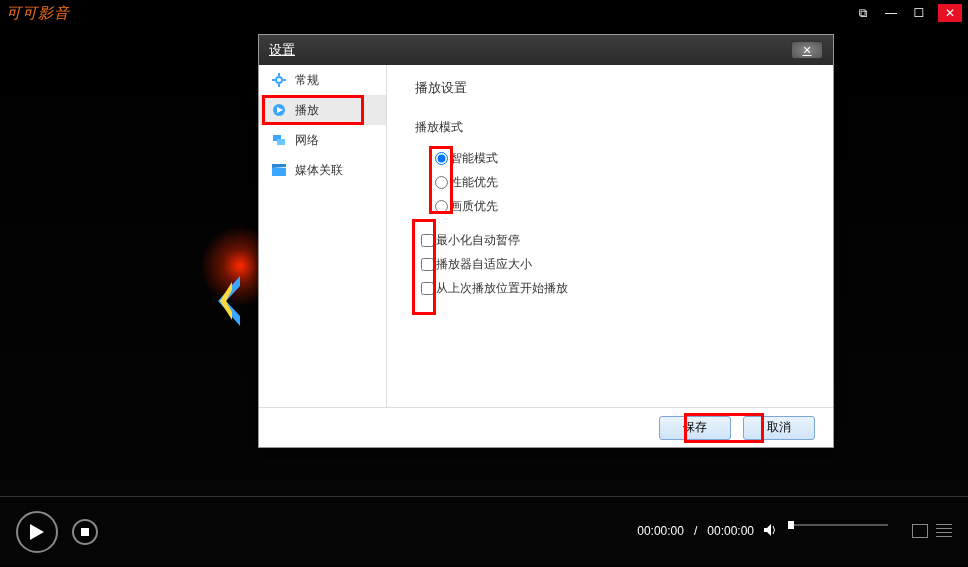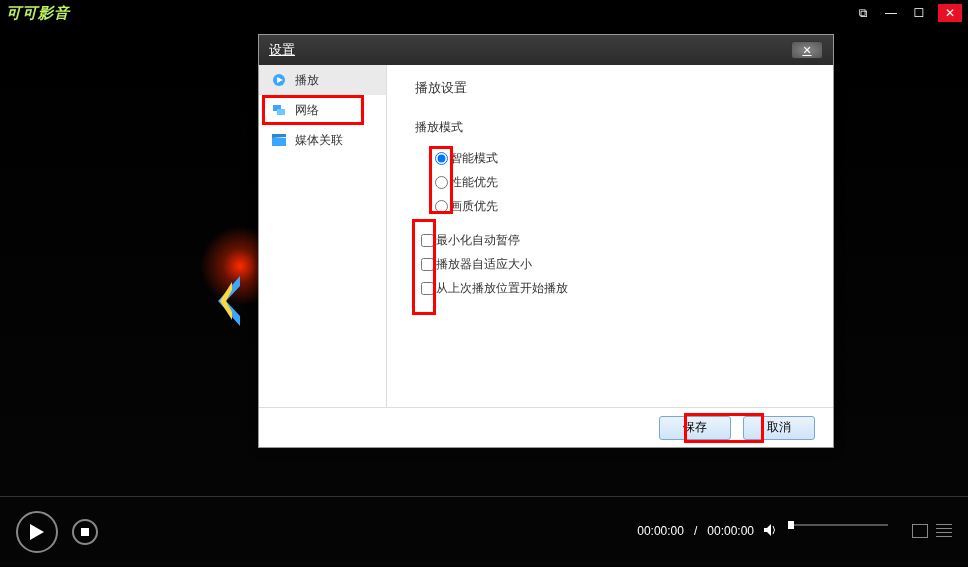--- a/index.html
+++ b/index.html
@@ -1,21 +1,21 @@
 <!DOCTYPE html>
 <html><head>
 <meta charset="utf-8">
 <style>
   * { box-sizing: border-box; margin: 0; padding: 0; font-family: "Microsoft YaHei", sans-serif; }
   body { background: #fff; width: 968px; height: 567px; overflow: hidden; }
   .app { position: relative; width: 968px; height: 567px; background: #000; }
 
   
   .titlebar { height: 26px; background: #000; display: flex; align-items: center; justify-content: space-between; padding: 0 6px; }
-  .title { color: #bef264; font-style: italic; font-weight: bold; font-size: 15px; letter-spacing: 1px; }
+  .title { color: #f97316; font-style: italic; font-weight: normal; font-size: 15px; letter-spacing: 1px; }
   .win-controls { display: flex; gap: 10px; align-items: center; }
   .win-btn { width: 18px; height: 16px; display: flex; align-items: center; justify-content: center; color: #fff; cursor: pointer; font-size: 12px; }
   .win-close { background: #e81123; width: 24px; height: 18px; }
 
   
   .player-body { position: relative; width: 100%; height: 470px; background: linear-gradient(#000,#050505); display:flex; align-items:center; justify-content:center; }
   .glow { position:absolute; left:200px; top:200px; width:80px; height:80px; background: radial-gradient(circle,#ff2a00 0%,rgba(255,42,0,0.4) 30%,rgba(255,42,0,0) 70%); border-radius:50%; }
   .logo { position:absolute; left:212px; top:250px; }
 
   
@@ -112,20 +112,34 @@
 
   <div class="dialog">
     <div class="dlg-title">
       <span>设置</span>
       <div class="dlg-close">
           <span>✕</span>
         </div>
     </div>
     <div class="dlg-body">
       <div class="sidebar">
+        <div class="side-item">
+          <span class="side-ico">
+            <svg width="14" height="14" viewBox="0 0 14 14">
+                <circle cx="7" cy="7" r="3" fill="none" stroke="#3aa6ff" stroke-width="2"></circle>
+                <g stroke="#3aa6ff" stroke-width="2">
+                  <line x1="7" y1="0" x2="7" y2="3"></line>
+                  <line x1="7" y1="11" x2="7" y2="14"></line>
+                  <line x1="0" y1="7" x2="3" y2="7"></line>
+                  <line x1="11" y1="7" x2="14" y2="7"></line>
+                </g>
+              </svg>
+          </span>
+          <span>常规</span>
+        </div>
         <div class="side-item active">
           <span class="side-ico">
             <svg width="14" height="14" viewBox="0 0 14 14">
                 <circle cx="7" cy="7" r="6" fill="#3aa6ff"></circle>
                 <polygon points="5,4 11,7 5,10" fill="#fff"></polygon>
               </svg>
           </span>
           <span>播放</span>
         </div>
         <div class="side-item">

